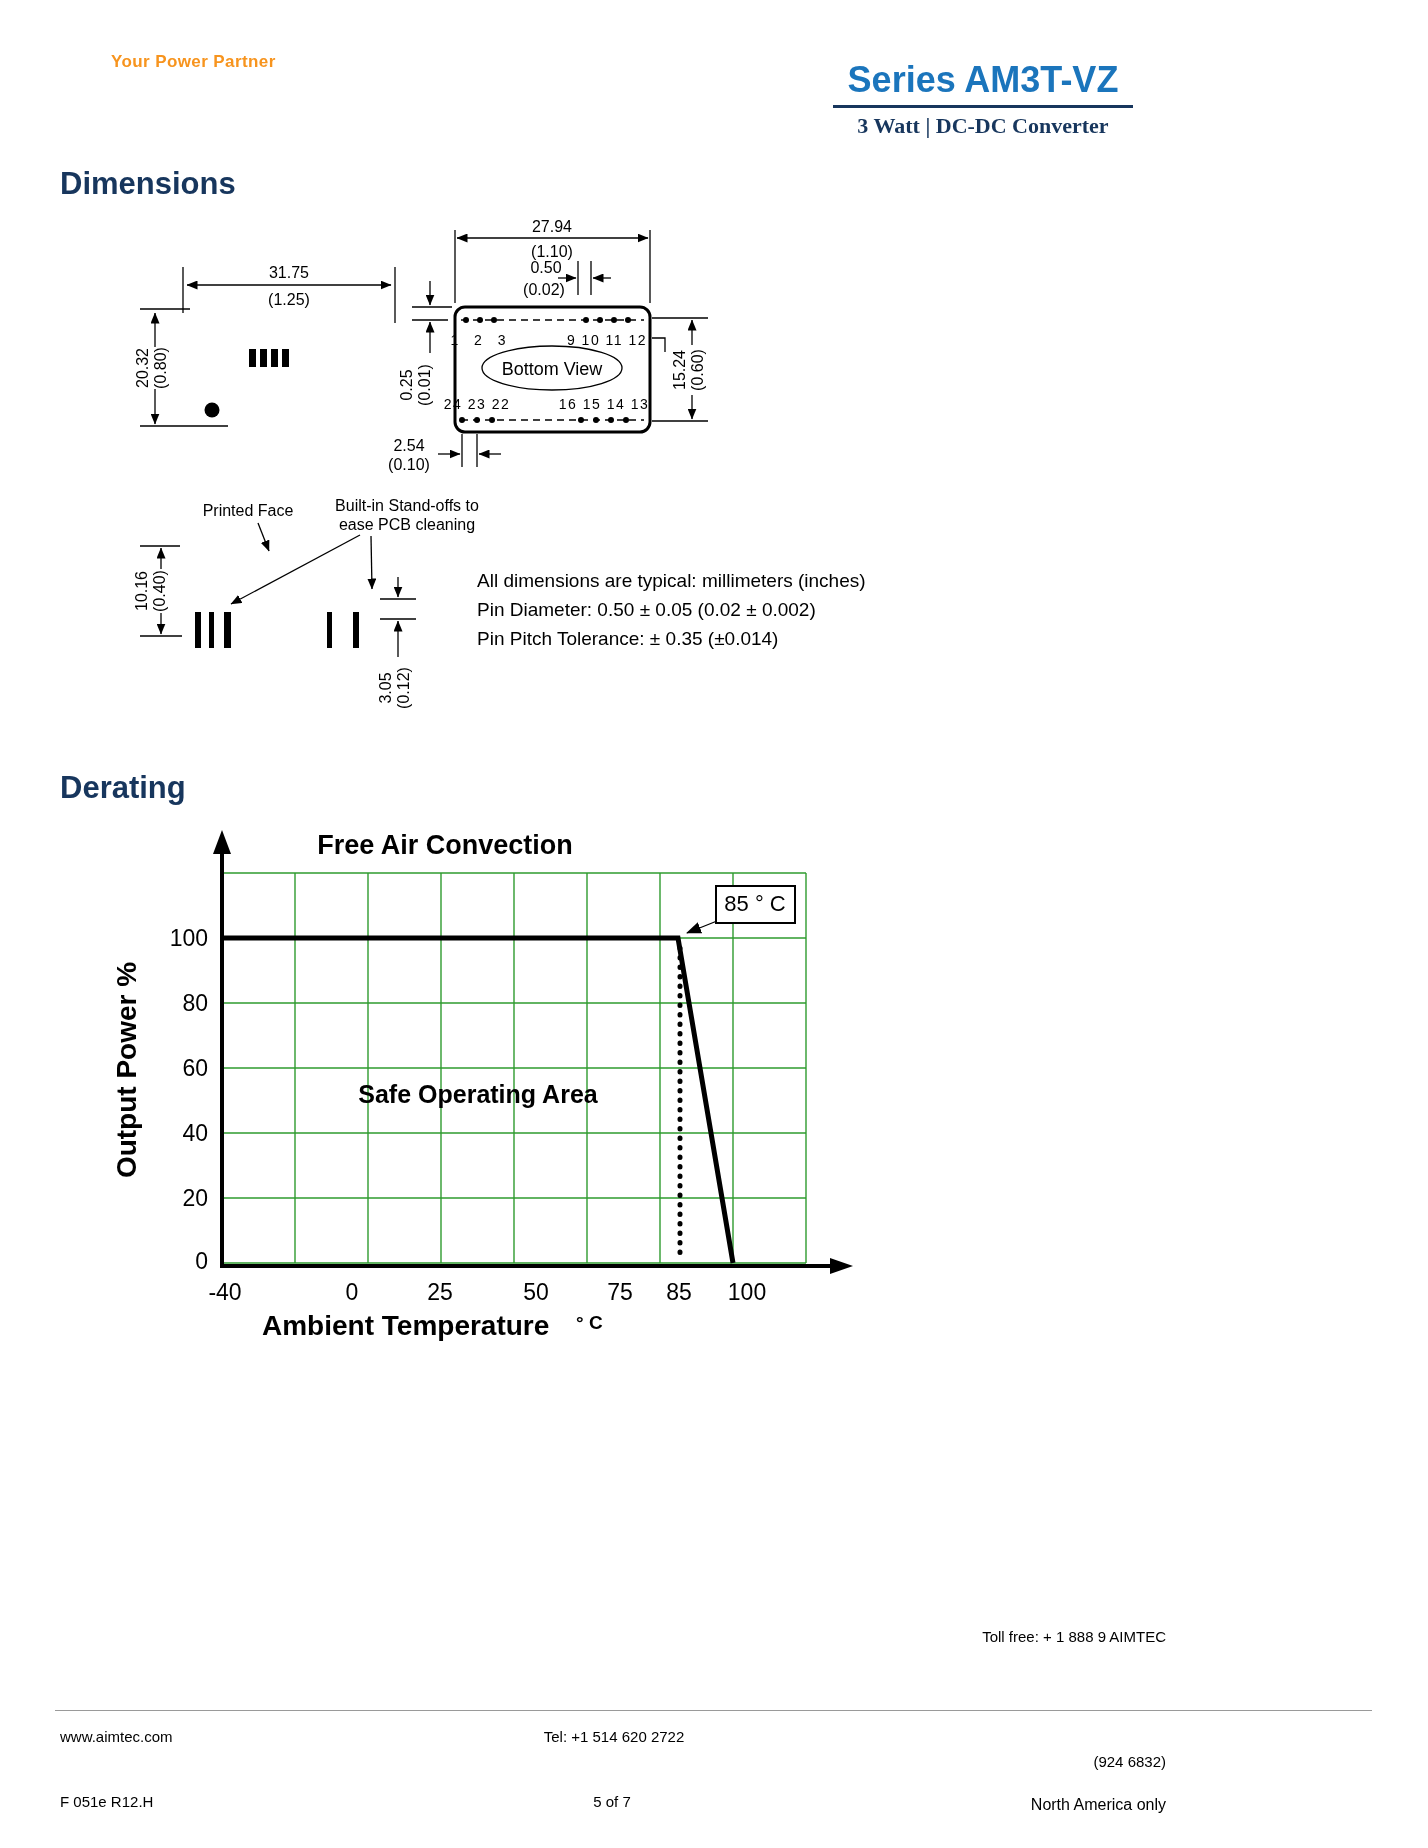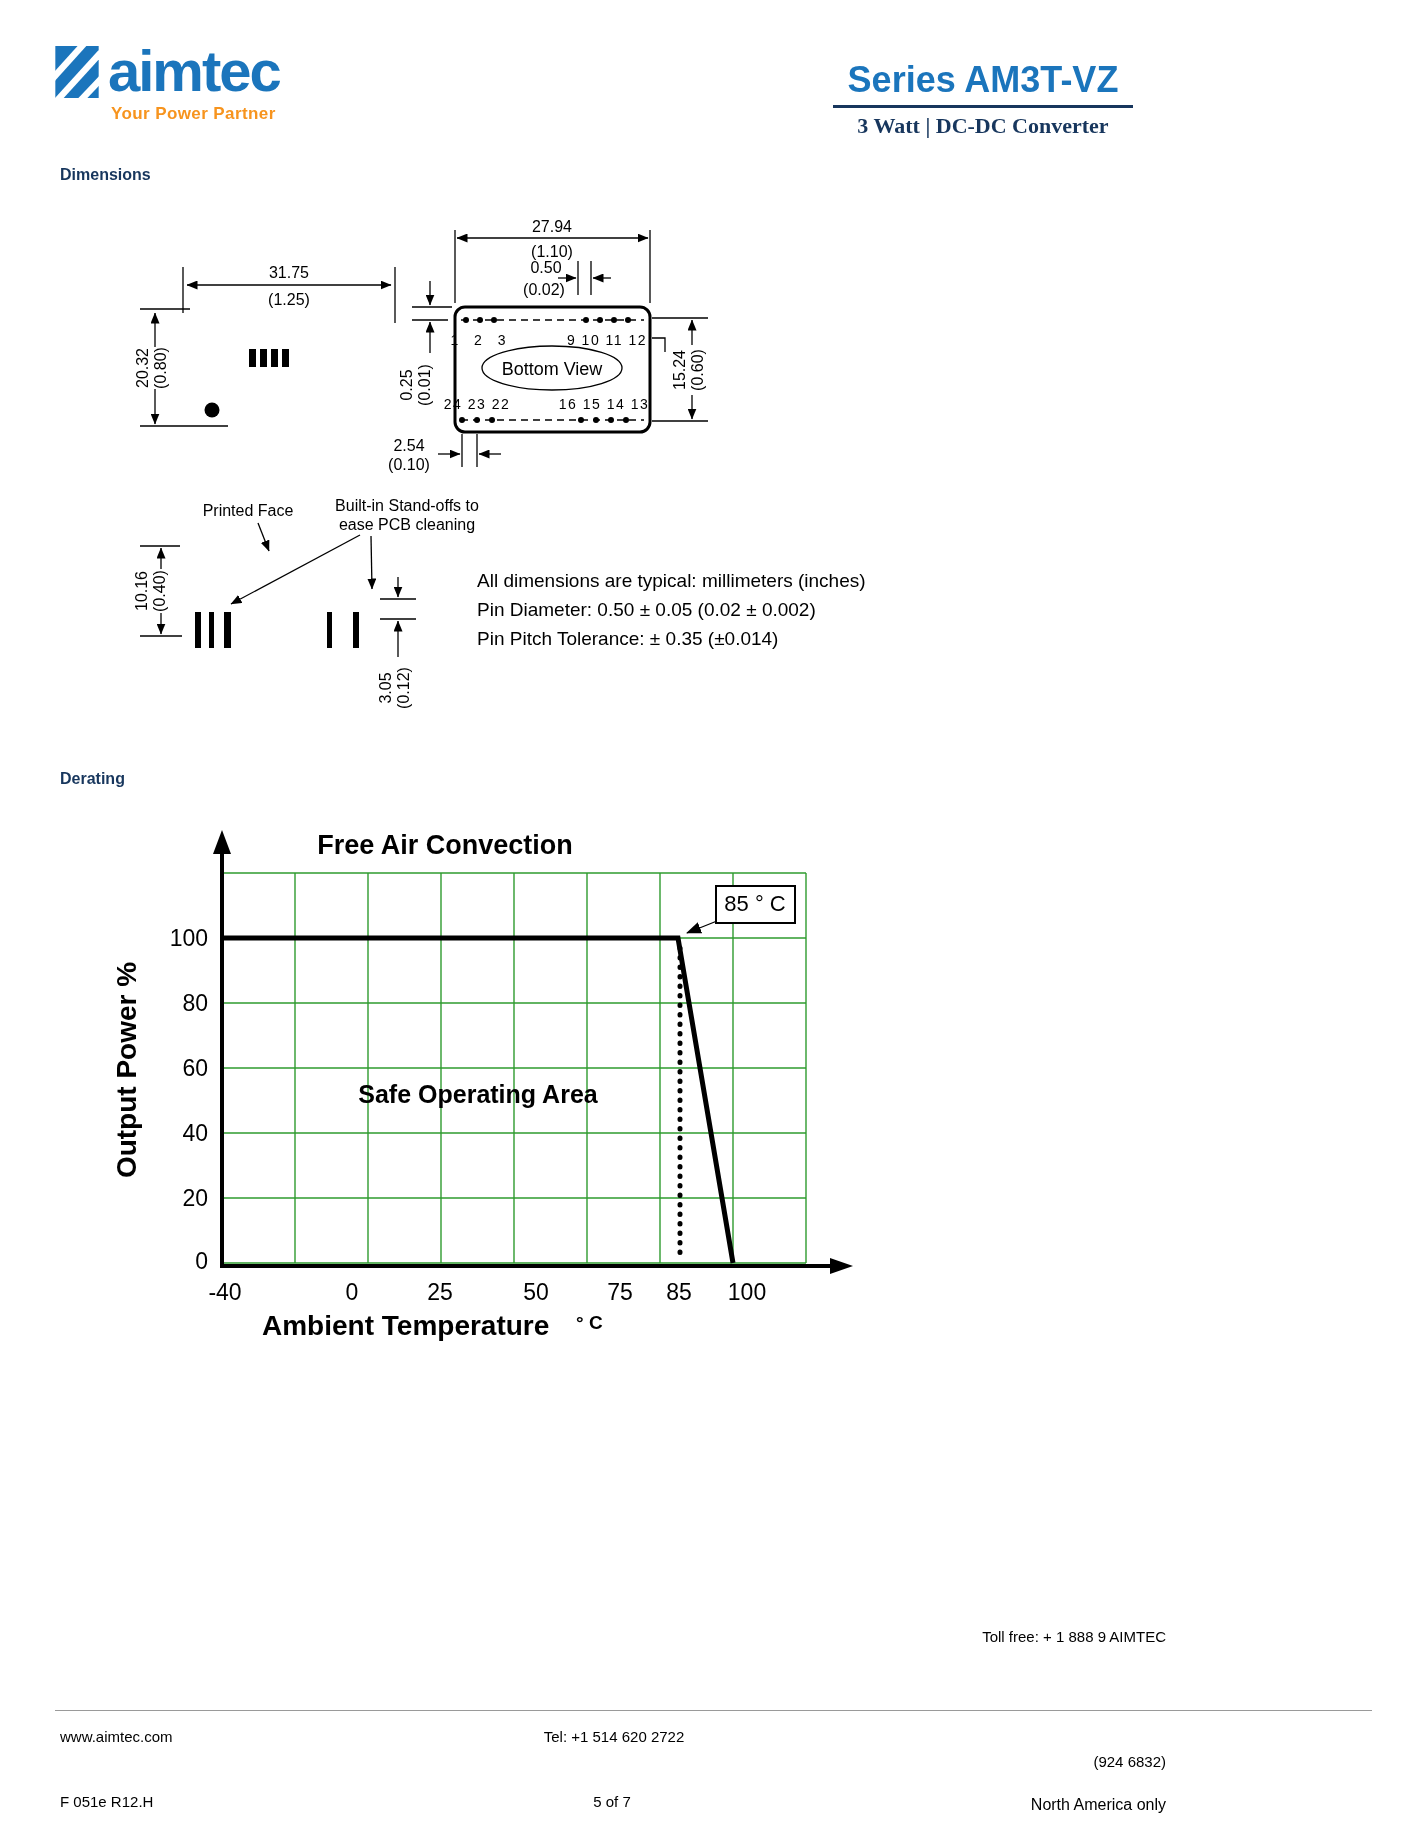--- a/index.html
+++ b/index.html
@@ -10,21 +10,21 @@
   
   .logo-block{position:absolute;left:55px;top:46px;}
   .logo-row{display:flex;align-items:flex-start;}
   .logo-text{font-size:58px;font-weight:bold;color:var(--brand_blue);line-height:50px;margin-left:9px;letter-spacing:-2px;}
   .tagline{color:var(--orange);font-weight:bold;font-size:17px;margin:6px 0 0 56px;letter-spacing:.4px;}
   .title-col{position:absolute;top:60px;right:295px;width:300px;text-align:center;}
   .series-title{font-size:36px;font-weight:bold;color:var(--brand_blue);line-height:40px;}
   .title-rule{height:3px;background:var(--navy);margin:5px 0 5px;}
   .subtitle{font-size:22px;font-weight:bold;color:var(--navy);font-family:Liberation Serif, serif;}
 
-  .section-heading{font-size:16px;font-weight:bold;color:var(--navy);}
+  .section-heading{font-size:31px;font-weight:bold;color:var(--navy);}
 
   
   svg text{font-family:"Liberation Sans",sans-serif;fill:#000;}
   .dl{stroke:#000;stroke-width:1.3;fill:none;}
   .dash{stroke-dasharray:7 5;}
   .thick{stroke:#000;stroke-width:3;fill:none;}
   .dim{font-size:16px;}
   .pin{font-size:14px;letter-spacing:1.5px;}
   .bv{font-size:18px;}
   .lbl{font-size:16px;}
@@ -46,29 +46,20 @@
   .foot{font-size:15px;}
   .foot-small{font-size:16px;}
   .footer-rule{position:absolute;left:55px;right:56px;top:1710px;border-top:1px solid #9a9a9a;}
 </style>
 </head>
 <body>
 
 <div id="page">
 
   <div class="logo-block">
-    <div class="logo-row">
-      <svg width="44" height="52" viewBox="0 0 40 48">
-        <rect width="40" height="48" style="fill:var(--brand_blue)"></rect>
-        <line x1="-8" y1="36" x2="30" y2="-6" stroke="#ffffff" stroke-width="6"></line>
-        <line x1="0" y1="52" x2="42" y2="6" stroke="#ffffff" stroke-width="6"></line>
-        <line x1="14" y1="60" x2="54" y2="18" stroke="#ffffff" stroke-width="6"></line>
-      </svg>
-      <div class="logo-text">aimtec</div>
-    </div>
     <div class="tagline">Your Power Partner</div>
   </div>
 
   <div class="title-col">
     <div class="series-title">Series AM3T-VZ</div>
     <div class="title-rule"></div>
     <div class="subtitle">3 Watt | DC-DC Converter</div>
   </div>
 
   <div class="section-heading abs" style="left:60px;top:166px">Dimensions</div>

